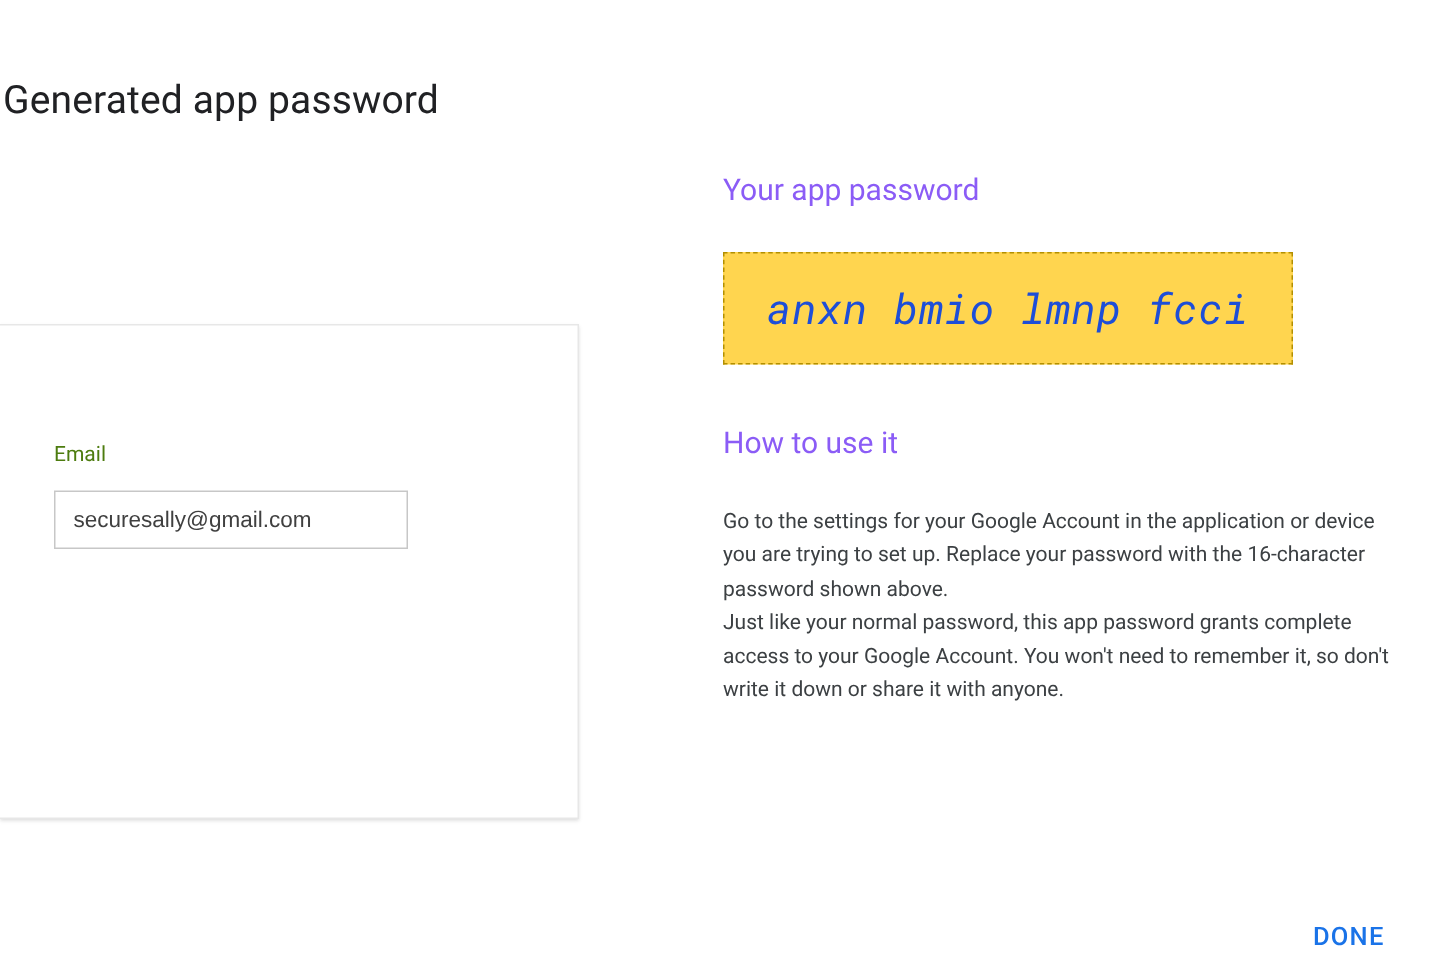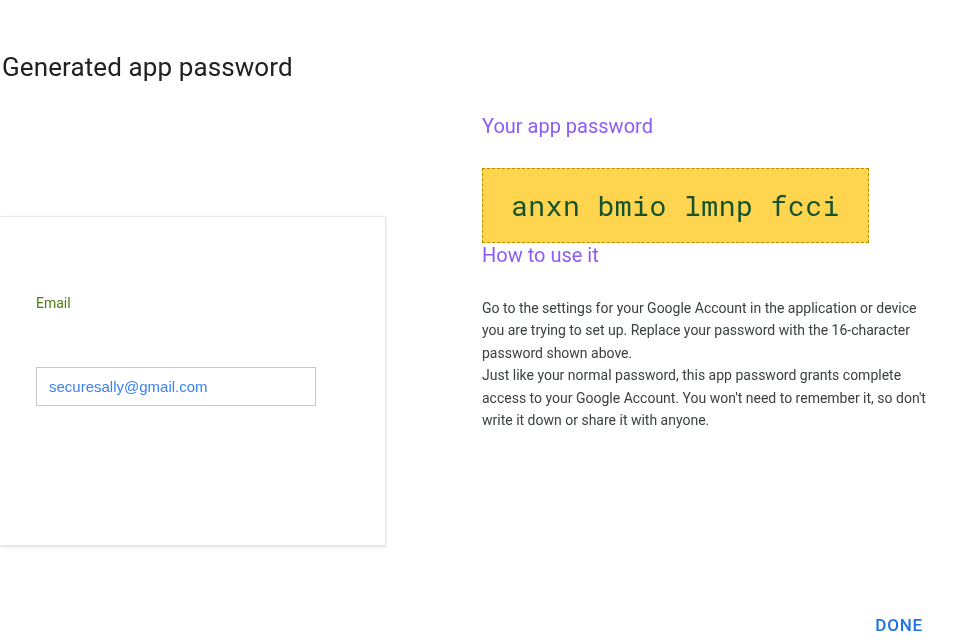--- a/index.html
+++ b/index.html
@@ -35,27 +35,26 @@
       border-left: none;
       box-shadow: 0 1px 3px rgba(0,0,0,0.08), 0 1px 2px rgba(0,0,0,0.06);
       padding: 78px 36px 36px 36px;
     }
     .field-label {
       font-size: 14px;
       color: #4d7c0f;
       margin-bottom: 16px;
     }
     .field-input {
-      width: 280px;
+      width: 236px;
       border: 1px solid #c7c7c7;
       font-size: 15px;
       padding: 10px 12px;
-      color: #3b82f6;
+      color: #404040;
       background: #fff;
-      margin-top: 40px;
     }
     .field-group + .field-group {
       margin-top: 36px;
     }
     .password-dots {
       letter-spacing: 6px;
       font-size: 17px;
       line-height: 1;
     }
     .right-panel {
@@ -69,22 +68,24 @@
       margin-bottom: 30px;
       font-weight: 400;
     }
     .app-password-box {
       background: #ffd54f;
       border: 1px dashed #b38f00;
       padding: 18px 28px;
       font-family: "Roboto Mono", "Courier New", monospace;
       font-size: 28px;
       letter-spacing: 0.5px;
-      color: #14532d;
+      color: #1d4ed8;
+      margin-bottom: 40px;
       display: inline-block;
+      font-style: italic;
     }
     .instructions {
       font-size: 14px;
       line-height: 1.6;
       color: #3c4043;
       margin-top: 26px;
     }
     .done-button {
       position: absolute;
       right: 28px;

